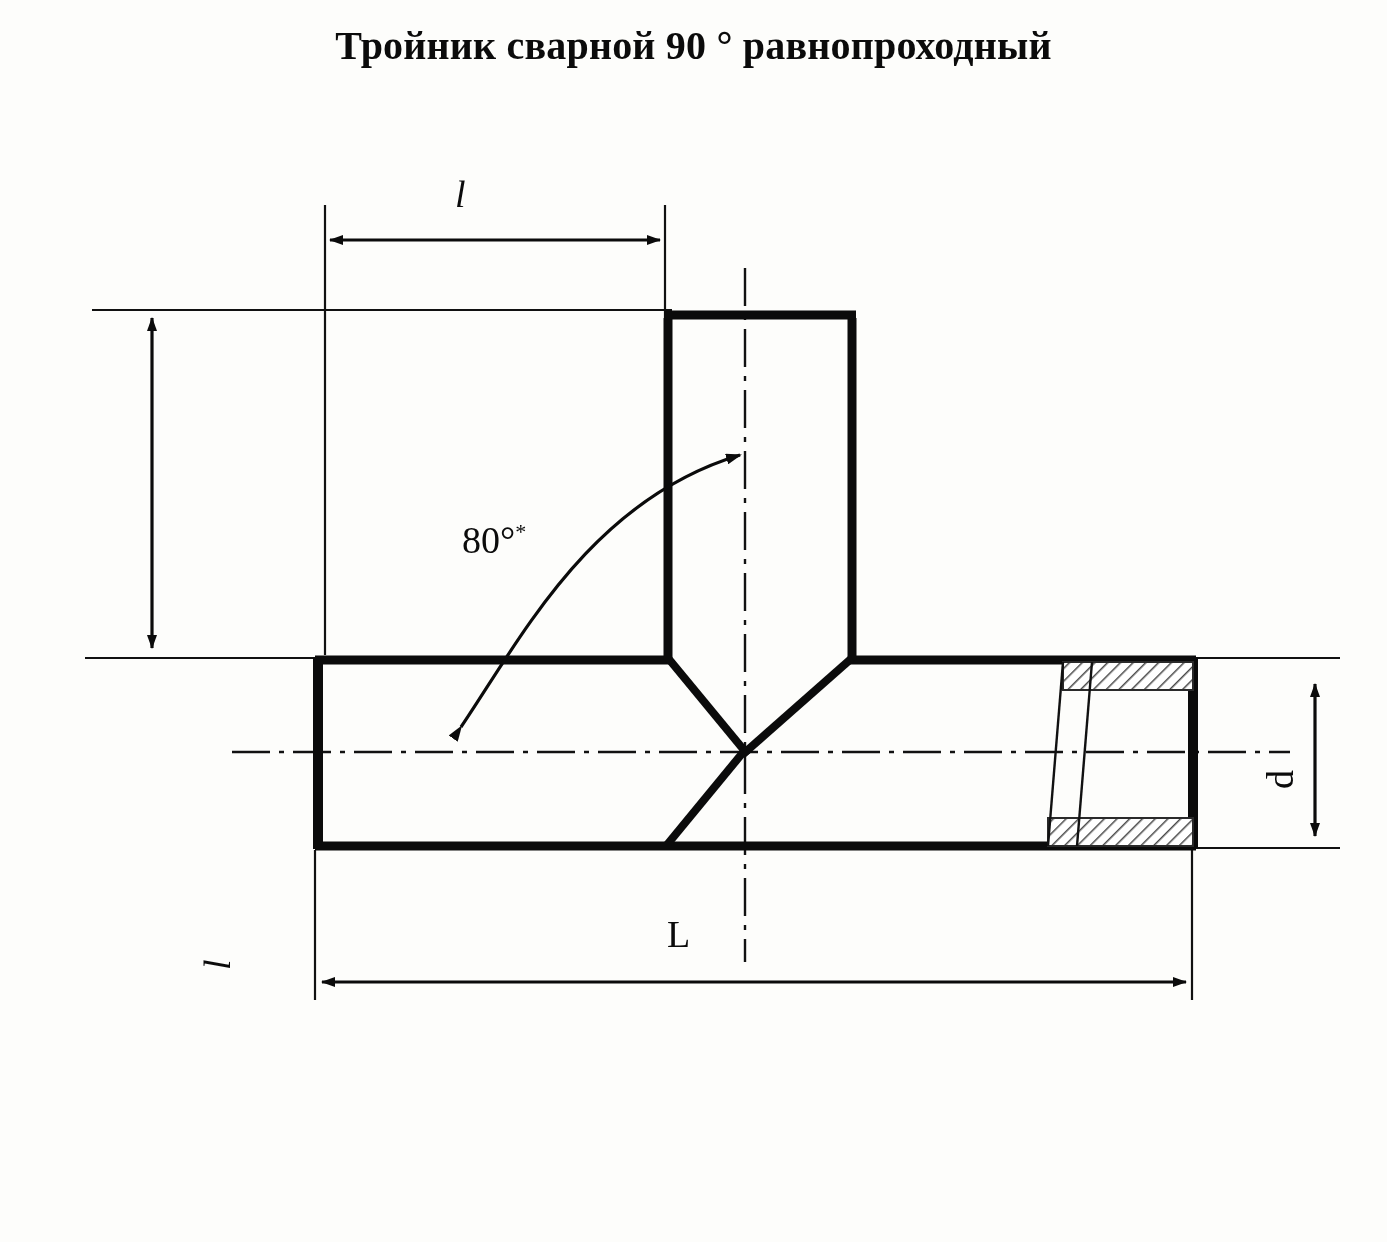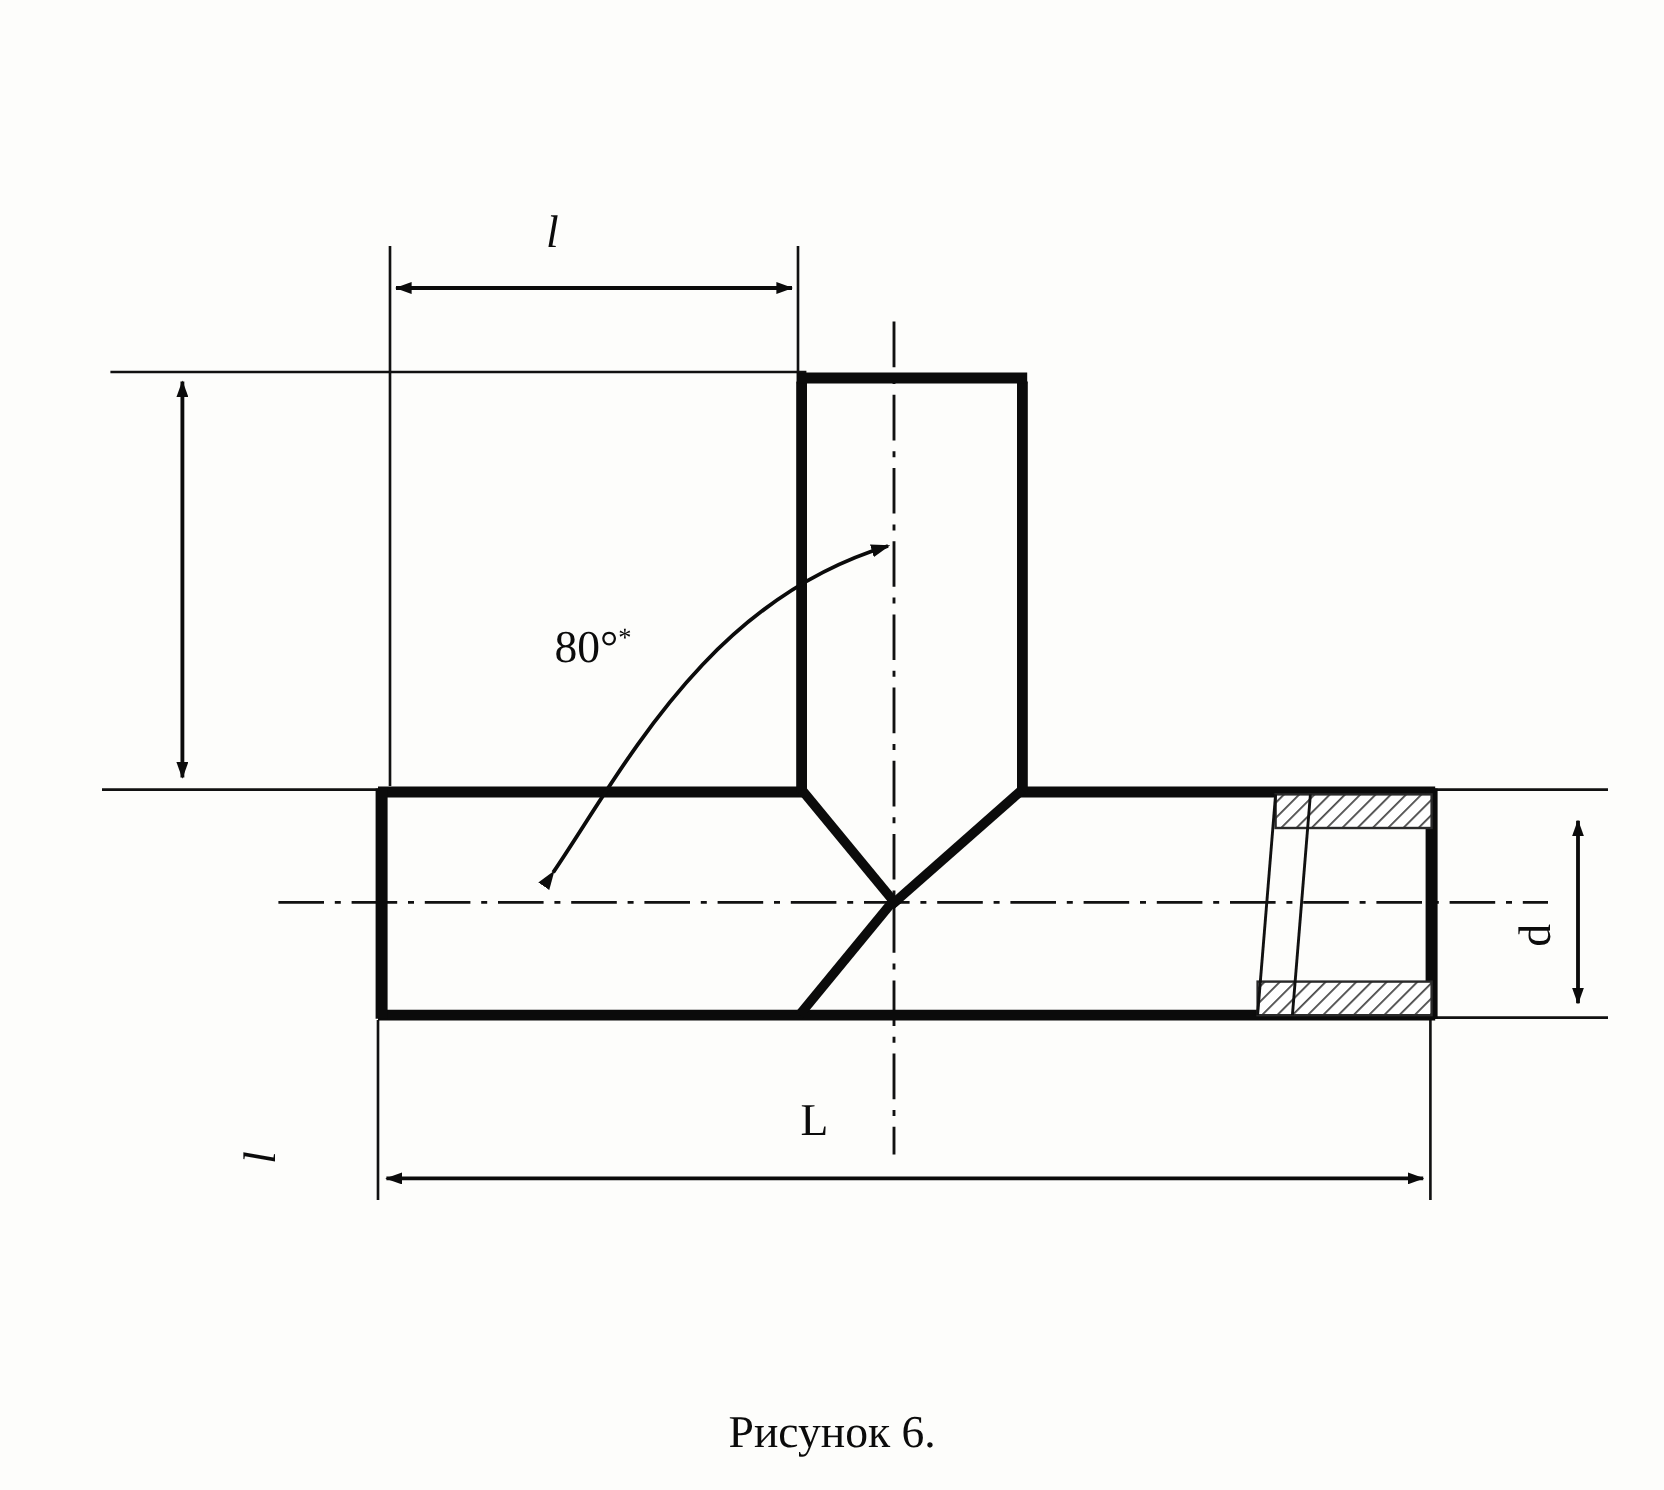--- a/index.html
+++ b/index.html
@@ -105,20 +105,21 @@
     font-size: 38px;
     transform: rotate(-90deg);
     transform-origin: left top;
   }
 </style>
 </head>
 <body>
 
 <div id="page">
 
+  <div id="title">Тройник сварной 90 ° равнопроходный</div>
 
   <svg id="drawing" viewBox="0 0 1387 1242" width="1387" height="1242" xmlns="http://www.w3.org/2000/svg">
 
     <defs>
       <marker id="arrEnd" markerWidth="14" markerHeight="10" refX="13" refY="5" orient="auto" markerUnits="userSpaceOnUse">
         <path d="M0,0 L14,5 L0,10 z" fill="#0b0b0b"></path>
       </marker>
       <marker id="arrStart" markerWidth="14" markerHeight="10" refX="1" refY="5" orient="auto" markerUnits="userSpaceOnUse">
         <path d="M14,0 L0,5 L14,10 z" fill="#0b0b0b"></path>
       </marker>
@@ -215,15 +216,14 @@
   <div class="lbl" id="lbl-angle">
     <span>80°</span><sup>*</sup>
   </div>
 
   <div class="lbl" id="lbl-L-big">L</div>
 
   <div id="lbl-d-wrap">
     <div class="lbl" id="lbl-d">d</div>
   </div>
 
-  <div id="caption">Рисунок 6.</div>
 
 </div>
 
 </body></html>

